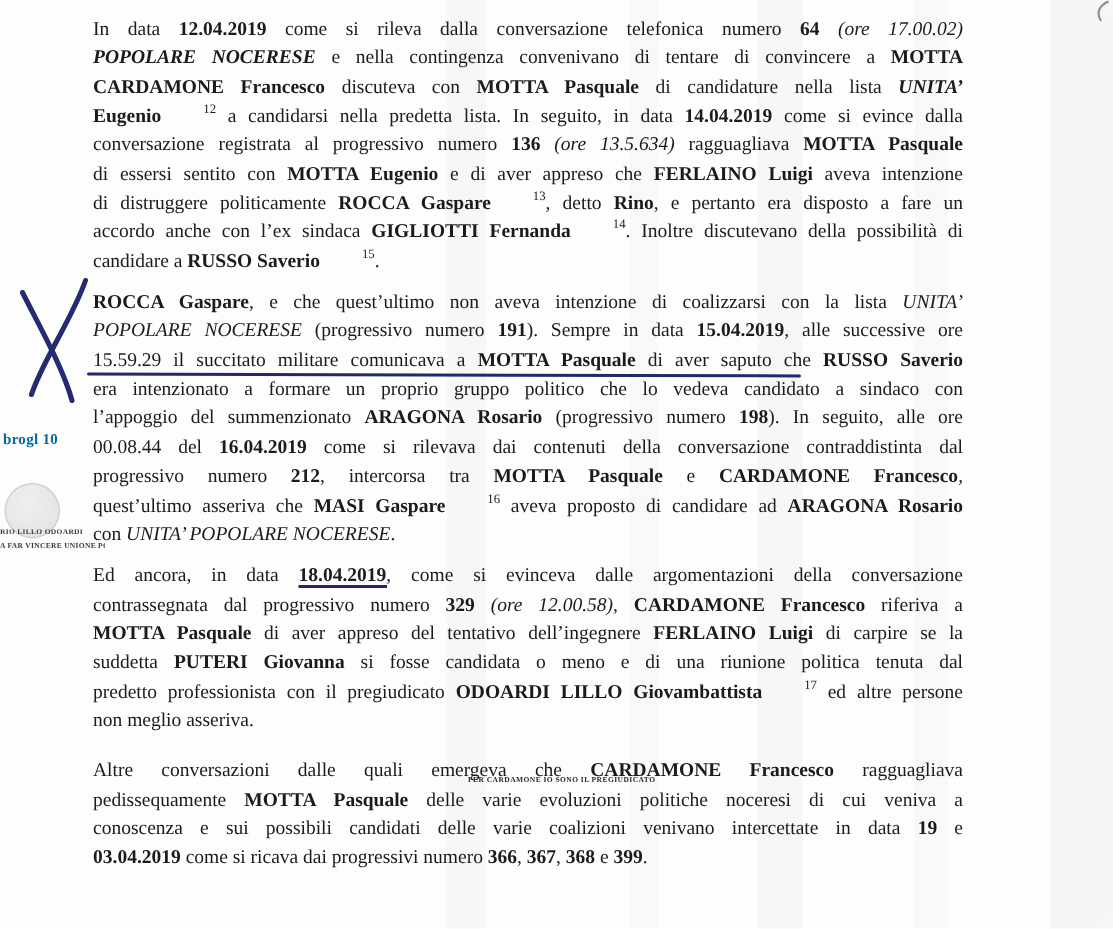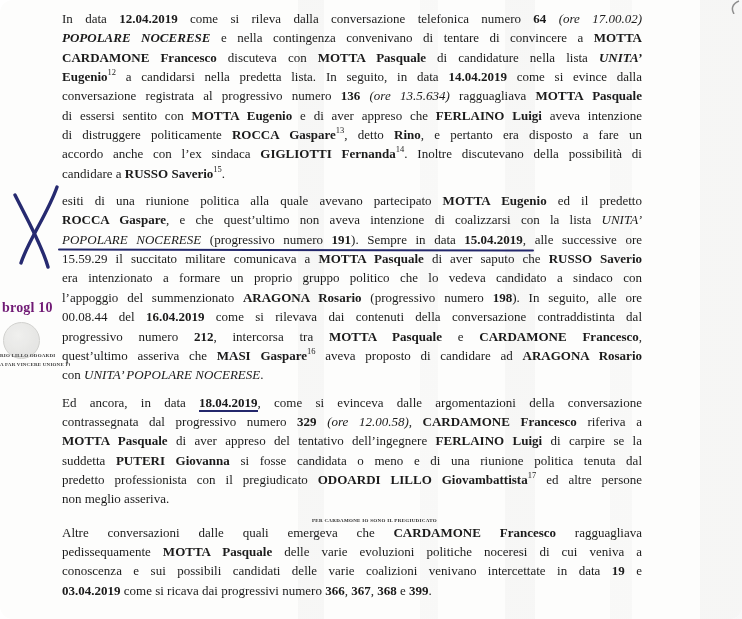--- a/index.html
+++ b/index.html
@@ -14,23 +14,23 @@
     linear-gradient(rgba(130,130,130,.06),rgba(130,130,130,.06)) 700px 0/42px 100% no-repeat;}
   .textcol{position:absolute;left:62px;top:9px;width:580px;color:#1b1b1b;
            font-size:13px;line-height:19.35px;}
   .para{margin:0 0 8px 0;}
   .para.gap-lg{margin-bottom:14px;}
   .line{text-align:justify;text-align-last:justify;text-justify:inter-word;}
   .line.last{text-align-last:left;}
   .b{font-weight:bold;}
   .i{font-style:italic;}
   .u{border-bottom:2.2px solid #23276b;}
-  sup{font-size:8.5px;line-height:0;vertical-align:6px;}
-  .brogl{position:absolute;left:2px;top:300px;font-size:14px;font-weight:bold;
-         color:#701a75;letter-spacing:.2px;}
+  sup{font-size:8.5px;line-height:0;vertical-align:6px;margin-left:28px;}
+  .brogl{position:absolute;left:2px;top:288px;font-size:10px;font-weight:bold;
+         color:#0369a1;letter-spacing:.2px;}
   .stamp{position:absolute;left:0;font-size:5px;font-weight:bold;color:#3a3a3a;
          letter-spacing:.2px;white-space:nowrap;overflow:hidden;width:70px;}
   .stamp1{top:353px;}
   .stamp2{top:362px;}
   .inline-note{position:absolute;left:312px;top:518px;font-size:5px;font-weight:bold;
          color:#2a2a2a;letter-spacing:.3px;white-space:nowrap;}
   .xmark{position:absolute;left:4px;top:183px;}
   .punch{position:absolute;left:3px;top:322px;width:35px;height:35px;border-radius:50%;
          background:radial-gradient(circle at 40% 35%, #eeeeec, #dcdcda);
          border:1px solid #c9c9c6;opacity:.85;}
@@ -49,21 +49,20 @@
         <div class="line"><span class="b i">POPOLARE NOCERESE</span><span> e nella contingenza convenivano di tentare di convincere a </span><span class="b">MOTTA</span></div>
         <div class="line"><span class="b">CARDAMONE Francesco</span><span> discuteva con </span><span class="b">MOTTA Pasquale</span><span> di candidature nella lista </span><span class="b i">UNITA’</span></div>
         <div class="line"><span class="b">Eugenio</span><sup>12</sup><span> a candidarsi nella predetta lista. In seguito, in data </span><span class="b">14.04.2019</span><span> come si evince dalla</span></div>
         <div class="line"><span>conversazione registrata al progressivo numero </span><span class="b">136</span><span> </span><span class="i">(ore 13.5.634)</span><span> ragguagliava </span><span class="b">MOTTA Pasquale</span></div>
         <div class="line"><span>di essersi sentito con </span><span class="b">MOTTA Eugenio</span><span> e di aver appreso che </span><span class="b">FERLAINO Luigi</span><span> aveva intenzione</span></div>
         <div class="line"><span>di distruggere politicamente </span><span class="b">ROCCA Gaspare</span><sup>13</sup><span>, detto </span><span class="b">Rino</span><span>, e pertanto era disposto a fare un</span></div>
         <div class="line"><span>accordo anche con l’ex sindaca </span><span class="b">GIGLIOTTI Fernanda</span><sup>14</sup><span>. Inoltre discutevano della possibilità di</span></div>
         <div class="line last"><span>candidare a </span><span class="b">RUSSO Saverio</span><sup>15</sup><span>.</span></div>
       </div>
       <div class="para">
-        <div class="line"><span>esiti di una riunione politica alla quale avevano partecipato </span><span class="b">MOTTA Eugenio</span><span> ed il predetto</span></div>
         <div class="line"><span class="b">ROCCA Gaspare</span><span>, e che quest’ultimo non aveva intenzione di coalizzarsi con la lista </span><span class="i">UNITA’</span></div>
         <div class="line"><span class="i">POPOLARE NOCERESE</span><span> (progressivo numero </span><span class="b">191</span><span>). Sempre in data </span><span class="b">15.04.2019</span><span>, alle successive ore</span></div>
         <div class="line"><span>15.59.29 il succitato militare comunicava a </span><span class="b">MOTTA Pasquale</span><span> di aver saputo che </span><span class="b">RUSSO Saverio</span></div>
         <div class="line"><span>era intenzionato a formare un proprio gruppo politico che lo vedeva candidato a sindaco con</span></div>
         <div class="line"><span>l’appoggio del summenzionato </span><span class="b">ARAGONA Rosario</span><span> (progressivo numero </span><span class="b">198</span><span>). In seguito, alle ore</span></div>
         <div class="line"><span>00.08.44 del </span><span class="b">16.04.2019</span><span> come si rilevava dai contenuti della conversazione contraddistinta dal</span></div>
         <div class="line"><span>progressivo numero </span><span class="b">212</span><span>, intercorsa tra </span><span class="b">MOTTA Pasquale</span><span> e </span><span class="b">CARDAMONE Francesco</span><span>,</span></div>
         <div class="line"><span>quest’ultimo asseriva che </span><span class="b">MASI Gaspare</span><sup>16</sup><span> aveva proposto di candidare ad </span><span class="b">ARAGONA Rosario</span></div>
         <div class="line last"><span>con </span><span class="i">UNITA’ POPOLARE NOCERESE</span><span>.</span></div>
       </div>

